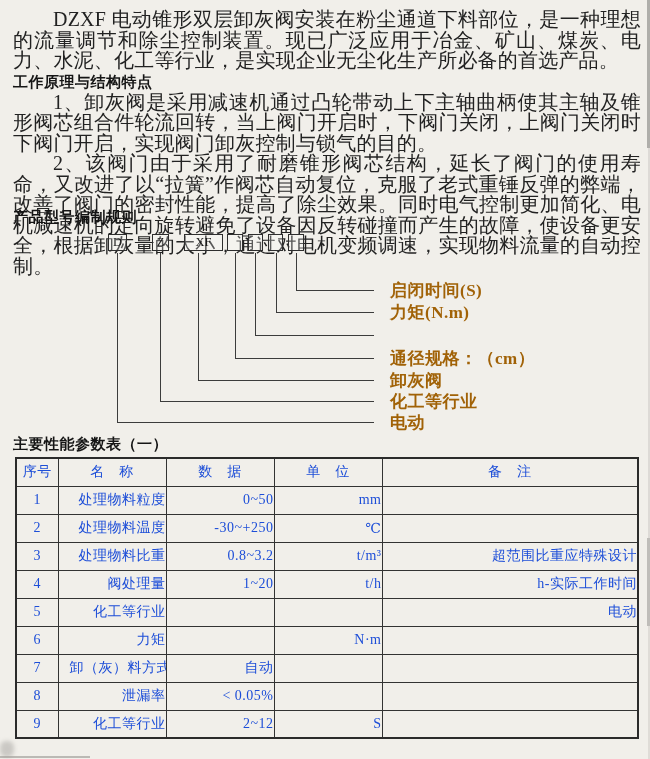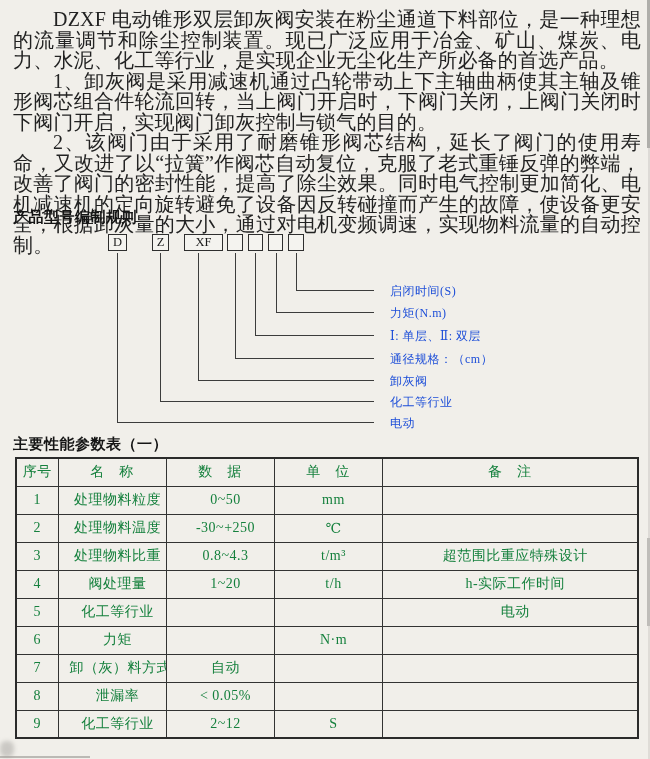--- a/index.html
+++ b/index.html
@@ -38,54 +38,55 @@
     color:#1a1a1a; background:rgba(255,255,255,0.25);
     font-family:"Liberation Serif","DejaVu Serif",serif;
   }
   .connector {
     position:absolute;
     border-left:1.5px solid #3c3c3c;
     border-bottom:1.5px solid #3c3c3c;
   }
   .dg-label {
     position:absolute; left:390px;
-    font-size:12px; line-height:20px; color:#1d4ed8;
-    letter-spacing:0.5px; white-space:nowrap;
+    font-size:17px; line-height:20px; color:#a16207;
+    letter-spacing:0.5px; white-space:nowrap;font-weight:bold;
   }
   
   table.params {
     position:absolute; left:15px; top:457px;
     width:622px; table-layout:fixed;
     border-collapse:collapse;
     border:2px solid #2b2b2b;
-    font-size:14px; color:#15803d;
+    font-size:14px; color:#1d4ed8;
     font-family:"Liberation Serif","DejaVu Serif",serif;
   }
   table.params th, table.params td {
     border:1px solid #333;
     height:28px; vertical-align:middle;
-    padding:0 0 0 11px; text-align:center;
+    padding:0 0 0 11px; text-align:right;
     overflow:hidden; white-space:nowrap; letter-spacing:0.5px;
   }
   table.params th { text-align:center; padding:0; font-weight:500; }
   table.params td.c-num { text-align:center; padding:0; }
   
   .artifact { position:absolute; pointer-events:none; }
   .edge-a { right:0; top:0; width:3px; height:148px; background:#8d8c89; opacity:.65; filter:blur(.4px); }
   .edge-b { right:0; top:148px; width:2px; height:390px; background:#c9c6c1; opacity:.5; }
   .edge-c { right:0; top:538px; width:3px; height:88px; background:#979692; opacity:.55; filter:blur(.4px); }
   .edge-d { right:0; top:626px; width:2px; height:133px; background:#c9c6c1; opacity:.45; }
   .smudge-bl { left:0; top:741px; width:14px; height:16px; background:#a5a39f; opacity:.5; border-radius:40%; filter:blur(2px); }
   .edge-bottom { left:0; top:756px; width:90px; height:2px; background:#97958f; opacity:.6; }
 </style>
 </head>
 <body>
 
 <div class="text-flow">
   <p class="doc-para">DZXF 电动锥形双层卸灰阀安装在粉尘通道下料部位，是一种理想的流量调节和除尘控制装置。现已广泛应用于冶金、矿山、煤炭、电力、水泥、化工等行业，是实现企业无尘化生产所必备的首选产品。</p>
+  <div class="doc-heading">工作原理与结构特点</div>
   <p class="doc-para">1、卸灰阀是采用减速机通过凸轮带动上下主轴曲柄使其主轴及锥形阀芯组合件轮流回转，当上阀门开启时，下阀门关闭，上阀门关闭时下阀门开启，实现阀门卸灰控制与锁气的目的。</p>
   <p class="doc-para">2、该阀门由于采用了耐磨锥形阀芯结构，延长了阀门的使用寿命，又改进了以“拉簧”作阀芯自动复位，克服了老式重锤反弹的弊端，改善了阀门的密封性能，提高了除尘效果。同时电气控制更加简化、电机减速机的定向旋转避免了设备因反转碰撞而产生的故障，使设备更安全，根据卸灰量的大小，通过对电机变频调速，实现物料流量的自动控制。</p>
 </div>
 
 <div class="h-abs" style="top:208px;">产品型号编制规则</div>
 
 <div class="diagram">
 
   <div class="code-box" style="left:108px;width:19px;">D</div>
   <div class="code-box" style="left:152px;width:17px;">Z</div>
@@ -98,21 +99,20 @@
   <div class="connector" style="left:296px;top:253px;width:78px;height:38px;"></div>
   <div class="connector" style="left:276px;top:253px;width:98px;height:60px;"></div>
   <div class="connector" style="left:255px;top:253px;width:119px;height:83px;"></div>
   <div class="connector" style="left:235px;top:253px;width:139px;height:106px;"></div>
   <div class="connector" style="left:198px;top:253px;width:176px;height:128px;"></div>
   <div class="connector" style="left:160px;top:253px;width:214px;height:149px;"></div>
   <div class="connector" style="left:117px;top:253px;width:257px;height:170px;"></div>
 
   <span class="dg-label" style="top:281px;">启闭时间(S)</span>
   <span class="dg-label" style="top:303px;">力矩(N.m)</span>
-  <span class="dg-label" style="top:326px;">Ⅰ: 单层、Ⅱ: 双层</span>
   <span class="dg-label" style="top:349px;">通径规格：（cm）</span>
   <span class="dg-label" style="top:371px;">卸灰阀</span>
   <span class="dg-label" style="top:392px;">化工等行业</span>
   <span class="dg-label" style="top:413px;">电动</span>
 </div>
 
 <div class="h-abs" style="top:435px;text-align:center;">主要性能参数表（一）</div>
 
 <table class="params">
   <colgroup>
@@ -142,21 +142,21 @@
       <tr>
         <td class="c-num">2</td>
         <td>处理物料温度</td>
         <td>-30~+250</td>
         <td>℃</td>
         <td></td>
       </tr>
       <tr>
         <td class="c-num">3</td>
         <td>处理物料比重</td>
-        <td>0.8~4.3</td>
+        <td>0.8~3.2</td>
         <td>t/m³</td>
         <td>超范围比重应特殊设计</td>
       </tr>
       <tr>
         <td class="c-num">4</td>
         <td>阀处理量</td>
         <td>1~20</td>
         <td>t/h</td>
         <td>h-实际工作时间</td>
       </tr>

